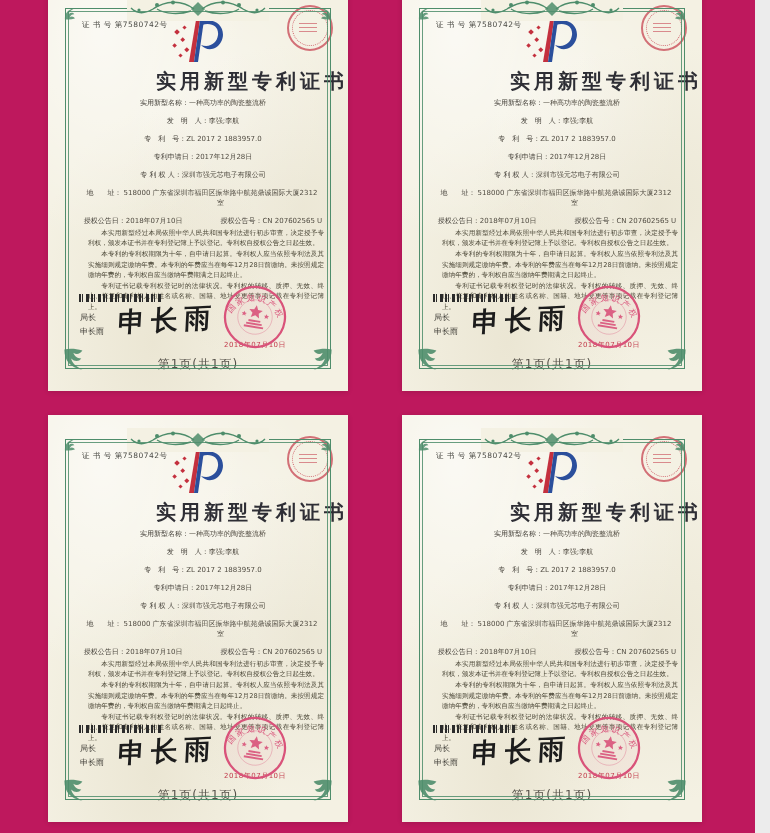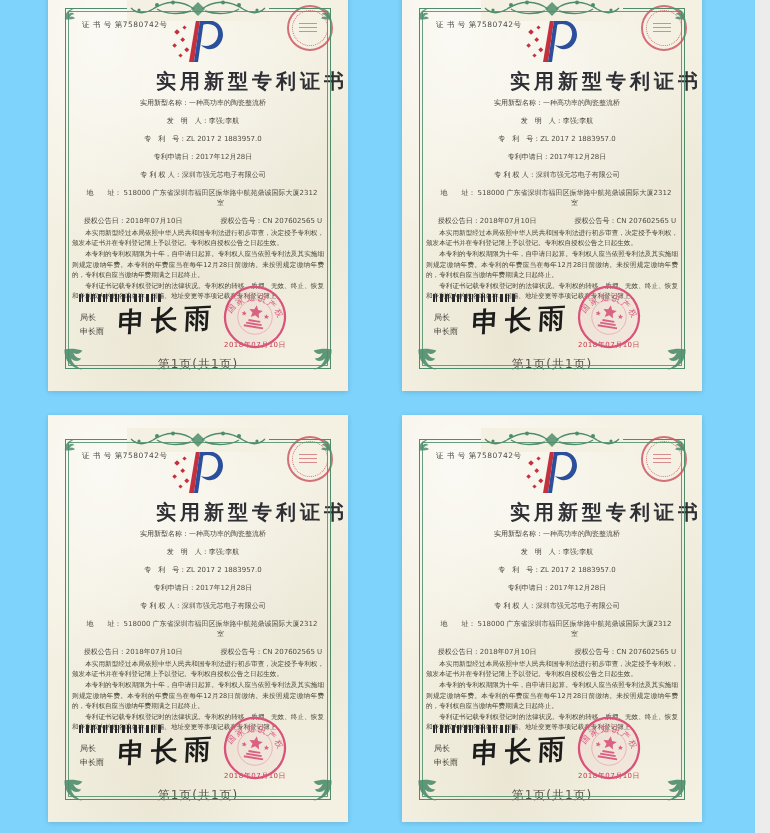--- a/index.html
+++ b/index.html
@@ -1,16 +1,16 @@
 <!DOCTYPE html>
 <html style="--paper: #f4f1e3; --border_green: #4e8d6b; --seal_red: #d9537a; --stamp_red: #cd5a64; --text_dark: #2e2e35; --text_body: #4a4636;"><head>
 <meta charset="utf-8">
 <style>
   html,body{margin:0;padding:0;background:#fff;}
-  #app{position:relative;width:770px;height:833px;overflow:hidden;background:#7dd3fc;
+  #app{position:relative;width:770px;height:833px;overflow:hidden;background:#be185d;
        font-family:"DejaVu Sans","Liberation Sans",sans-serif;}
   .gray-strip{position:absolute;top:0;right:0;width:15px;height:100%;background:#ececec;}
   .cert-slot{position:absolute;width:300px;height:407px;}
   #slot1{left:48px;top:-16px;} #slot2{left:402px;top:-16px;}
   #slot3{left:48px;top:415px;} #slot4{left:402px;top:415px;}
 
   .paper{position:absolute;inset:0;
     background:
       radial-gradient(ellipse at 18% 12%, rgba(255,255,255,.6), transparent 42%),
       radial-gradient(ellipse at 85% 55%, rgba(208,198,168,.22), transparent 52%),
@@ -56,21 +56,21 @@
   .fields{position:absolute;left:34px;right:24px;top:114px;color:#4c4840;}
   .frow{font-size:7px;line-height:10px;margin-bottom:8px;white-space:nowrap;text-align:center;}
   .frow .flabel{color:#45413a;}
   .frow .fvalue{color:#514c42;}
   .frow.addr{white-space:normal;}
   .frow.addr .fvalue{display:inline-block;vertical-align:top;max-width:198px;}
   .frow.grantrow .gap{display:inline-block;width:38px;}
 
   .paras{position:absolute;left:24px;right:24px;top:244px;
     font-size:6.6px;line-height:1.55;color:var(--text_body,#4a4636);text-align:justify;}
-  .paras p{margin:0 0 1px 0;text-indent:2em;}
+  .paras p{margin:0 0 1px 16px;text-indent:2em;}
 
   .barcode{position:absolute;left:31px;top:310px;width:84px;height:8px;
     background:repeating-linear-gradient(90deg,
       #2b2b2b 0 2px,transparent 2px 3px,#2b2b2b 3px 4px,transparent 4px 7px,
       #2b2b2b 7px 10px,transparent 10px 12px);}
 
   .dirlabel{position:absolute;left:32px;top:328px;font-size:8px;color:#3c3a34;}
   .dirname{position:absolute;left:32px;top:342px;font-size:8px;color:#3c3a34;}
   .sig{position:absolute;left:70px;top:318px;font-family:"DejaVu Serif","Liberation Serif",serif;
     font-size:27px;font-weight:600;color:#1c1c1c;transform:rotate(-3deg) skewX(-6deg);

